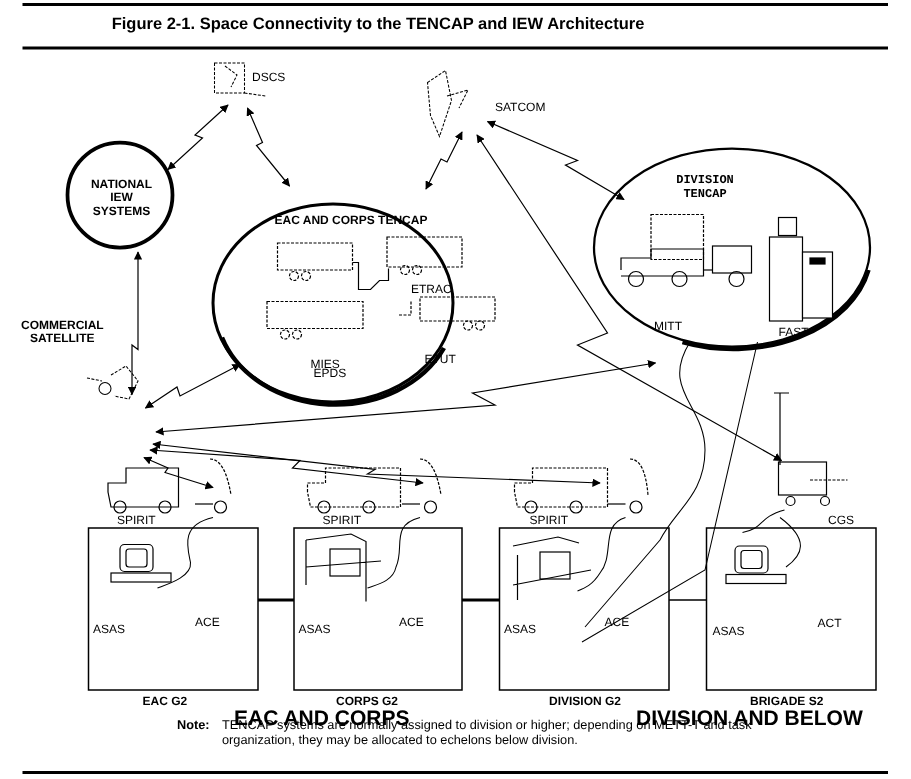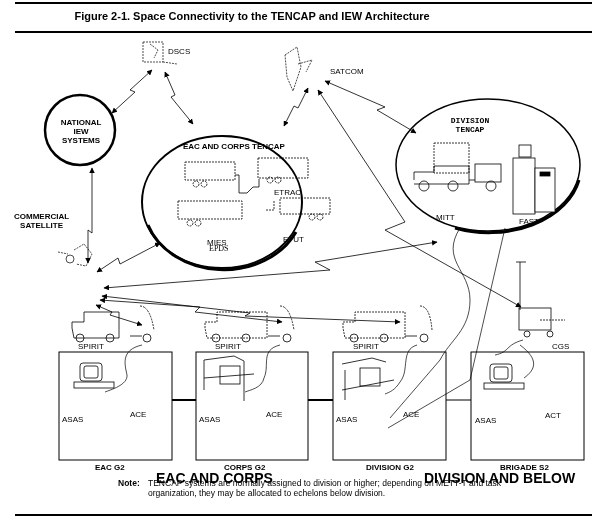--- a/index.html
+++ b/index.html
@@ -189,21 +189,21 @@
 <div class="lbl" style="left:330px;top:67px;">SATCOM</div>
 <div class="lbl b c" style="left:14px;top:212px;white-space:pre;line-height:9px;">COMMERCIAL
 SATELLITE</div>
 
 <div class="lbl b c" style="left:55px;top:118px;width:52px;white-space:pre;line-height:9px;">NATIONAL
 IEW
 SYSTEMS</div>
 <div class="lbl b" style="left:183px;top:142px;">EAC AND CORPS TENCAP</div>
 <div class="lbl" style="left:207px;top:190px;margin-top:48px;">MIES</div>
 <div class="lbl" style="left:274px;top:188px;">ETRAC</div>
-<div class="lbl" style="left:209px;top:244px;font-family:Liberation Serif, serif;">EPDS</div>
+<div class="lbl" style="left:209px;top:244px;">EPDS</div>
 <div class="lbl" style="left:283px;top:235px;">ETUT</div>
 <div class="lbl b c" style="left:440px;top:116px;width:60px;white-space:pre;line-height:9px;font-family:Liberation Mono, monospace;">DIVISION
 TENCAP</div>
 <div class="lbl" style="left:436px;top:213px;">MITT</div>
 <div class="lbl" style="left:519px;top:217px;">FAST</div>
 
 <div class="lbl" style="left:78px;top:342px;">SPIRIT</div>
 <div class="lbl" style="left:215px;top:342px;">SPIRIT</div>
 <div class="lbl" style="left:353px;top:342px;">SPIRIT</div>
 <div class="lbl" style="left:531px;top:342px;margin-left:21px;">CGS</div>

